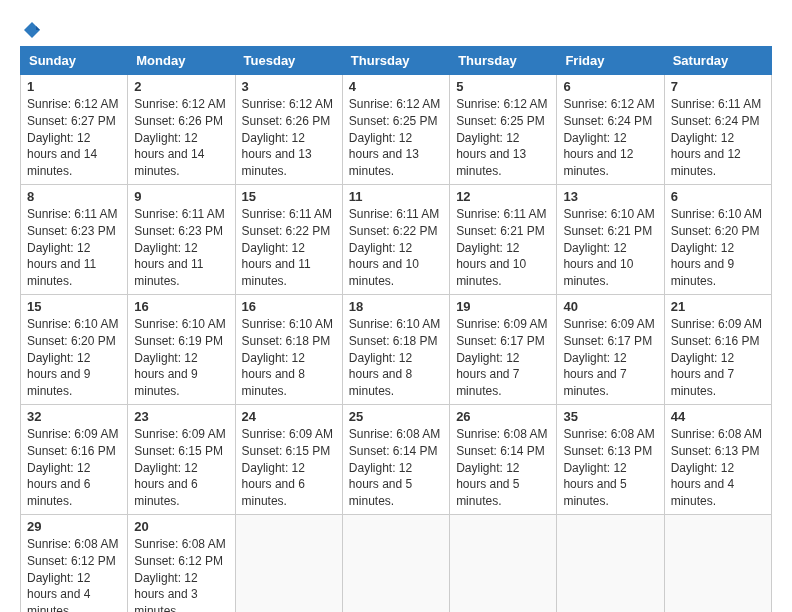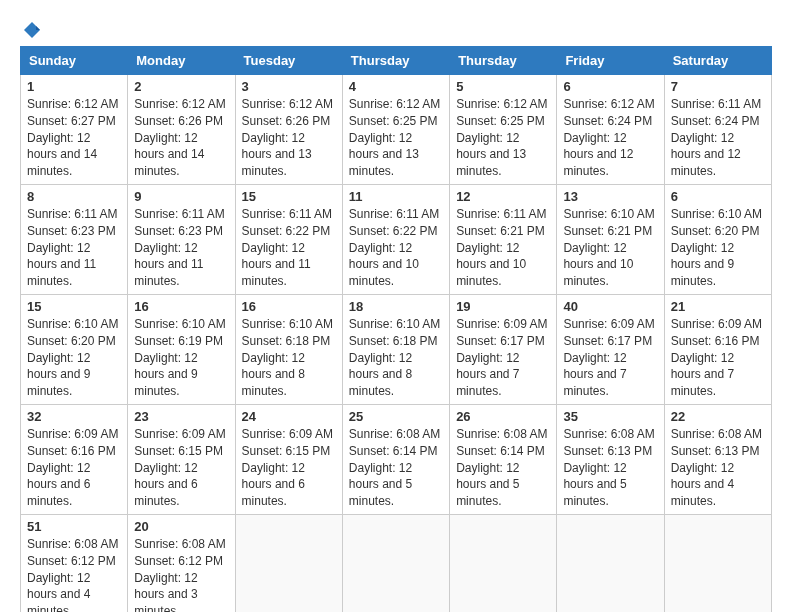--- a/index.html
+++ b/index.html
@@ -231,27 +231,27 @@
         </td>
         <td>
           <span class="day-num">26</span>
           <div class="day-info">Sunrise: 6:08 AM<br>Sunset: 6:14 PM<br>Daylight: 12 hours and 5 minutes.</div>
         </td>
         <td>
           <span class="day-num">35</span>
           <div class="day-info">Sunrise: 6:08 AM<br>Sunset: 6:13 PM<br>Daylight: 12 hours and 5 minutes.</div>
         </td>
         <td>
-          <span class="day-num">22</span>
+          <span class="day-num">44</span>
           <div class="day-info">Sunrise: 6:08 AM<br>Sunset: 6:13 PM<br>Daylight: 12 hours and 4 minutes.</div>
         </td>
       </tr>
       <tr>
         <td>
-          <span class="day-num">51</span>
+          <span class="day-num">29</span>
           <div class="day-info">Sunrise: 6:08 AM<br>Sunset: 6:12 PM<br>Daylight: 12 hours and 4 minutes.</div>
         </td>
         <td>
           <span class="day-num">20</span>
           <div class="day-info">Sunrise: 6:08 AM<br>Sunset: 6:12 PM<br>Daylight: 12 hours and 3 minutes.</div>
         </td>
         <td class="empty"></td>
         <td class="empty"></td>
         <td class="empty"></td>
         <td class="empty"></td>

